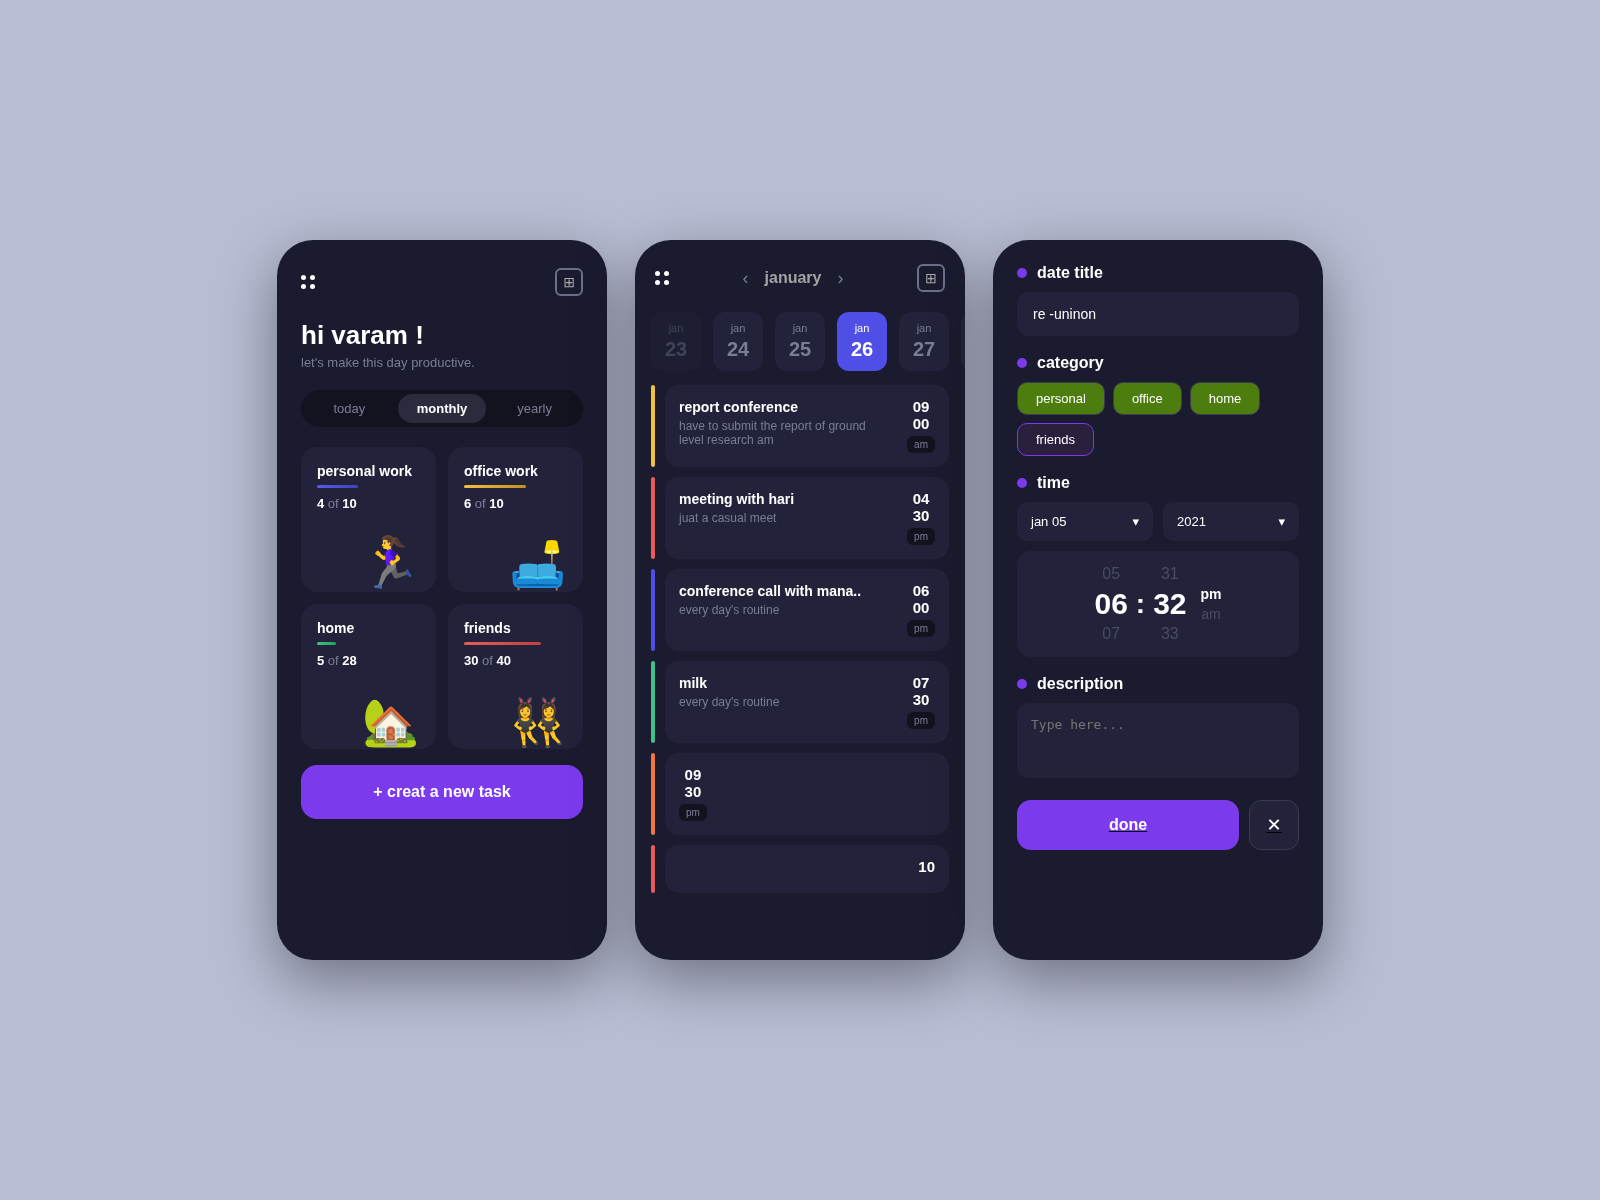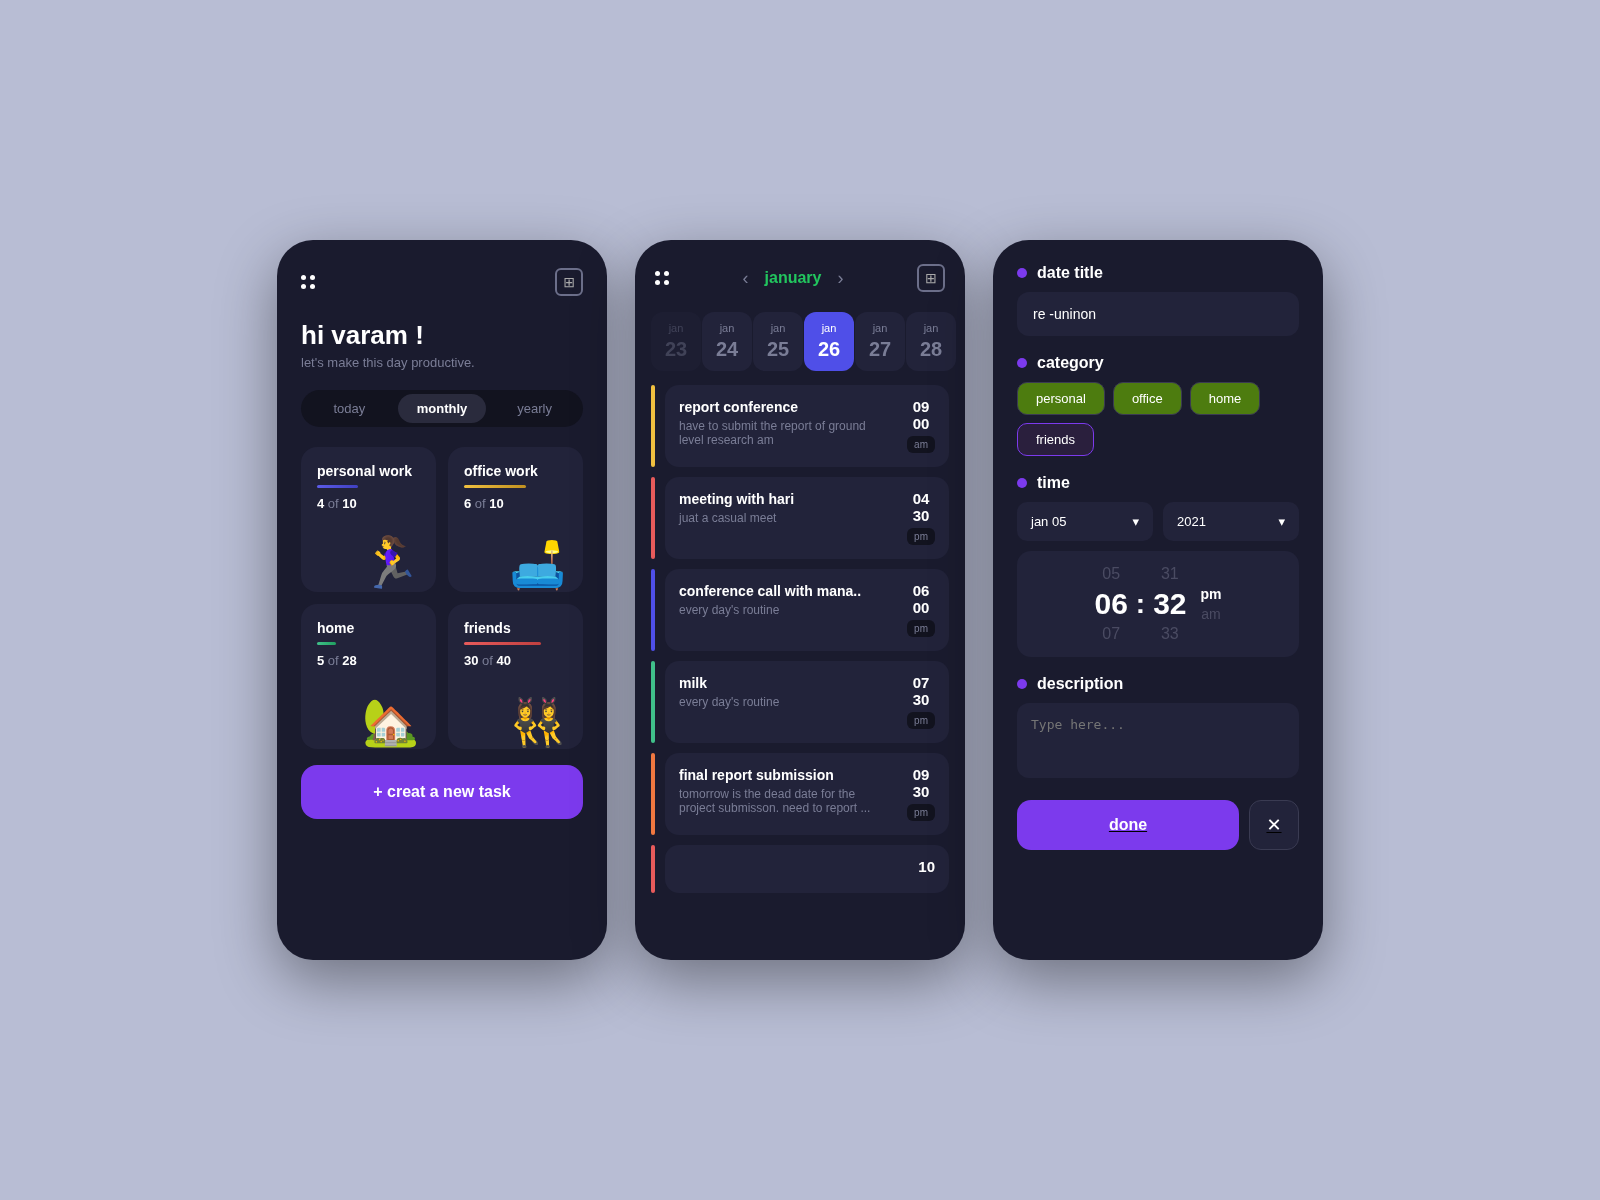--- a/index.html
+++ b/index.html
@@ -49,22 +49,22 @@
     .pb-red { background: linear-gradient(90deg, #e85b5b, #c04040); }
     .card-count { color: #7a7d96; font-size: 13px; margin-bottom: 8px; }
     .card-count span { color: white; font-weight: 600; }
     .card-illustration { position: absolute; bottom: 0; right: 0; width: 90px; height: 75px; display: flex; align-items: flex-end; justify-content: center; }
     .create-btn { width: 100%; background: #7c3aed; color: white; border: none; border-radius: 16px; padding: 18px; font-size: 16px; font-weight: 600; cursor: pointer; margin-top: 16px; display: flex; align-items: center; justify-content: center; gap: 8px; }
 
     
     .p2-header { display: flex; justify-content: space-between; align-items: center; padding: 24px 20px 12px; }
     .month-nav { display: flex; align-items: center; gap: 16px; }
     .nav-arrow { color: #7a7d96; font-size: 18px; cursor: pointer; }
-    .month-title { color: #22c55e; font-size: 16px; font-weight: 600; }
-    .date-strip { display: flex; gap: 1px; padding: 8px 16px 14px; overflow: hidden; }
+    .month-title { color: #a3a3a3; font-size: 16px; font-weight: 600; }
+    .date-strip { display: flex; gap: 12px; padding: 8px 16px 14px; overflow: hidden; }
     .date-item { flex: 0 0 50px; background: #22233a; border-radius: 12px; padding: 10px 6px; text-align: center; color: #7a7d96; }
     .date-item .day-label { font-size: 11px; margin-bottom: 4px; }
     .date-item .day-num { font-size: 20px; font-weight: 700; }
     .date-item.active { background: #4f4fe8; color: white; }
     .date-item.dim { opacity: 0.4; }
     .timeline { padding: 0 16px; overflow-y: auto; height: 560px; }
     .task-item { display: flex; gap: 10px; margin-bottom: 10px; }
     .task-left-bar { width: 4px; border-radius: 2px; flex-shrink: 0; }
     .task-card { flex: 1; background: #22233a; border-radius: 14px; padding: 14px; display: flex; justify-content: space-between; align-items: flex-start; }
     .task-info .task-name { color: white; font-size: 14px; font-weight: 600; margin-bottom: 4px; }
@@ -272,24 +272,20 @@
           <div class="task-time">
             <div class="time-big">07<br>30</div>
             <div class="ampm-badge">pm</div>
           </div>
         </div>
       </div>
 
       <div class="task-item">
         <div class="task-left-bar bar-orange"></div>
         <div class="task-card">
-          <div class="task-info">
-            <div class="task-name">final report submission</div>
-            <div class="task-desc">tomorrow is the dead date for the project submisson. need to report ...</div>
-          </div>
           <div class="task-time">
             <div class="time-big">09<br>30</div>
             <div class="ampm-badge">pm</div>
           </div>
         </div>
       </div>
 
       <div class="task-item">
         <div class="task-left-bar bar-red"></div>
         <div class="task-card">

